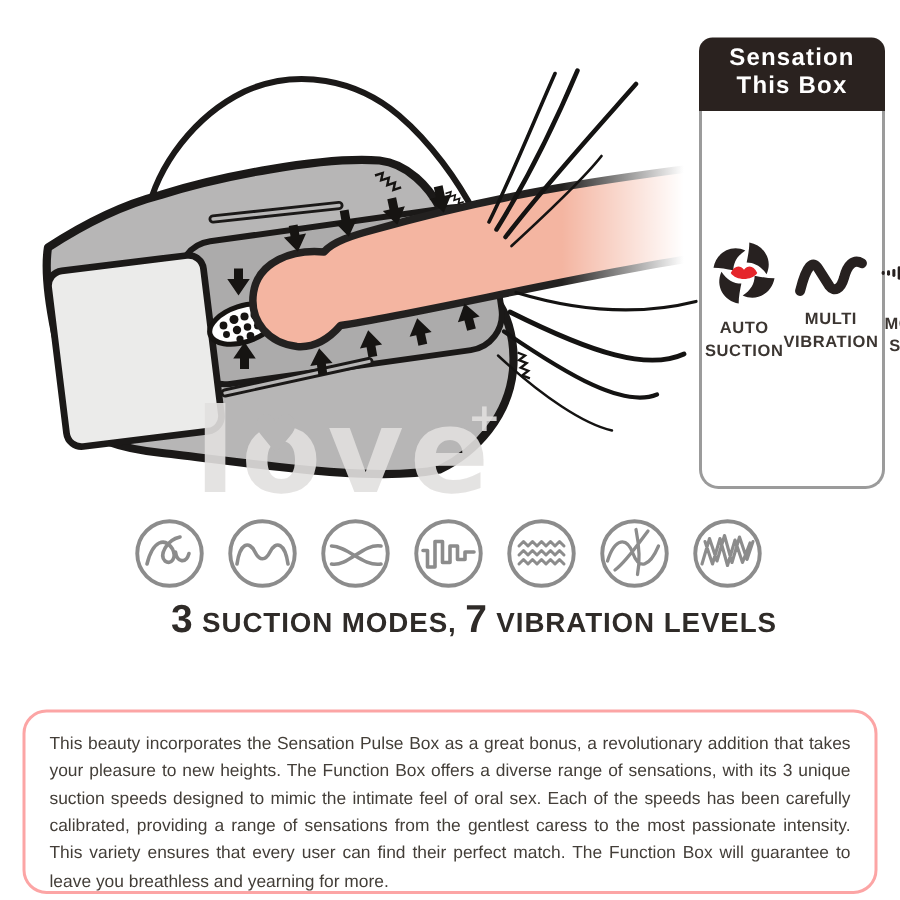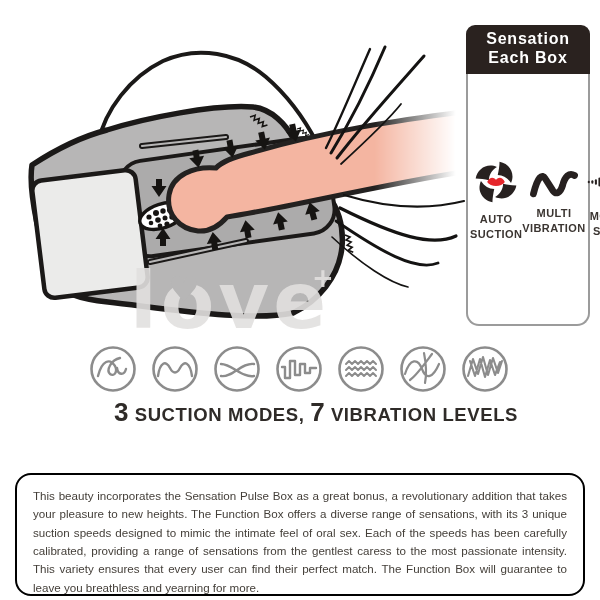--- a/index.html
+++ b/index.html
@@ -23,21 +23,21 @@
   .mode-circle{width:48px;height:48px;}
 
   
   .headline{position:absolute;left:16px;top:399px;width:600px;text-align:center;color:#2f2b28;}
   .hl-line{white-space:pre-wrap;font-weight:bold;line-height:1.0;margin-bottom:4px;}
   .hl-num{font-size:26px;letter-spacing:.5px;}
   .hl-txt{font-size:18.5px;letter-spacing:.6px;}
 
   
   .description-box{position:absolute;left:15px;top:473px;width:570px;height:123px;box-sizing:border-box;
-                   border:2px solid #000000;border-radius:16px;background:#fff;padding:12px 16px;}
+                   border:2px solid #fca5a5;border-radius:16px;background:#fff;padding:12px 16px;}
   .description-box p{margin:0;font-size:11.6px;line-height:1.58;color:#433e38;text-align:justify;}
 
   svg{display:block;}
 </style>
 </head>
 <body>
 
 <div class="stage">
 
   <svg style="position:absolute;left:0;top:25px;" width="470" height="320" viewBox="0 0 470 320">
@@ -131,21 +131,21 @@
       <path d="M341,139 C366,116 390,93 401,79" stroke-width="1.8"></path>
       <path d="M344,170 C400,187 440,182 464,176" stroke-width="2.2"></path>
       <path d="M340,183 C396,211 432,222 456,211" stroke-width="3.2"></path>
       <path d="M336,196 C380,226 416,247 438,238" stroke-width="2.8"></path>
       <path d="M332,212 C362,240 390,258 408,262" stroke-width="1.6"></path>
     </g>
   </svg>
 
   <aside class="feature-panel">
     <div class="panel-header">Sensation
-Each Box</div>
+This Box</div>
     <div class="panel-body">
 
       <div class="feature">
         <svg width="46" height="46" viewBox="-26 -26 52 52">
           <g fill="#272120">
             <path d="M4,-23 C15,-21 22,-10 17,1 C13,-5 8,-8 2,-8 C3,-13 4,-18 4,-23 Z"></path>
             <path d="M4,-23 C15,-21 22,-10 17,1 C13,-5 8,-8 2,-8 C3,-13 4,-18 4,-23 Z" transform="rotate(90)"></path>
             <path d="M4,-23 C15,-21 22,-10 17,1 C13,-5 8,-8 2,-8 C3,-13 4,-18 4,-23 Z" transform="rotate(180)"></path>
             <path d="M4,-23 C15,-21 22,-10 17,1 C13,-5 8,-8 2,-8 C3,-13 4,-18 4,-23 Z" transform="rotate(270)"></path>
           </g>

